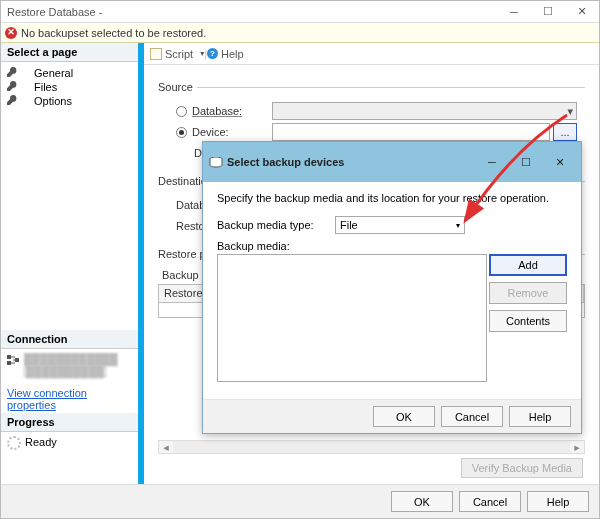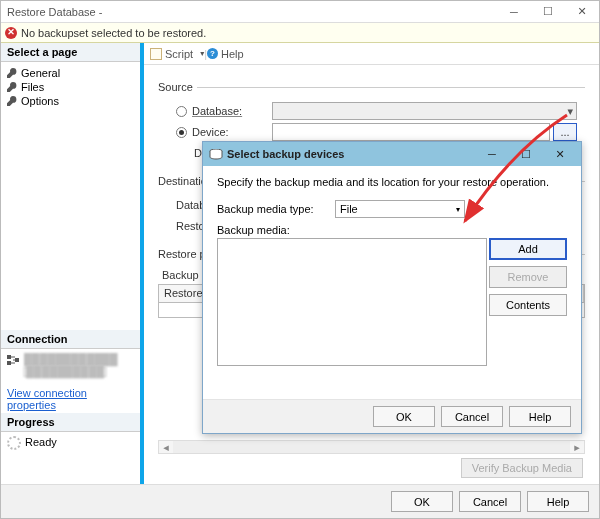--- a/index.html
+++ b/index.html
@@ -11,24 +11,24 @@
   .titlebar .title { flex: 1; color: #555; }
   .winbtns { display: flex; height: 100%; }
   .winbtn { width: 34px; display: flex; align-items: center; justify-content: center; color: #555; }
 
   
   .warnband { height: 20px; background:#fffff0; display:flex; align-items:center; border-bottom:1px solid #d6d6a0; padding-left:4px; gap:4px; color:#333; }
   .icon-err { width:12px;height:12px;border-radius:50%;background:#d03030;display:inline-flex;align-items:center;justify-content:center;color:#fff;font-weight:bold;font-size:9px;line-height:1; }
 
   
   .main { display:flex; height: calc(100% - 22px - 20px - 34px); }
-  .sidebar { width: 143px; border-right:4px solid #0ea5e9; display:flex; flex-direction:column; }
+  .sidebar { width: 143px; border-right:6px solid #0ea5e9; display:flex; flex-direction:column; }
   .groupheader { background:#eef3f7; font-weight:bold; padding:3px 6px; border-bottom:1px solid #ccc; }
   .sideitems { padding:4px 6px; }
-  .sideitem { display:flex; align-items:center; gap:4px; padding:1px 0; }
+  .sideitem { display:flex; gap:17px; padding:1px 0; }
   .wrench { width:10px;height:10px;display:inline-block; }
   .wrench svg{display:block;}
   .sideflex { flex:1; }
   .connectionbox { padding:4px 6px; }
   .connico { width:12px;height:10px;display:inline-block;vertical-align:middle;color:#555;}
   .blurline { color:#bcbcbc; filter: blur(1px); margin-left:2px; }
   .link { color:#1a5fd0; text-decoration:underline; padding:6px 6px 2px; display:inline-block; }
   .spinner { width:14px;height:14px;border:2px dotted #bbb;border-radius:50%;display:inline-block;margin-right:4px; vertical-align:middle; }
 
   .content { flex:1; position:relative; }
@@ -58,21 +58,21 @@
   .tablebody { border:1px solid #bbb; height:16px; background:#fff; }
 
   .verifybtn { position:absolute; right:16px; bottom:6px; background:#eee; border:1px solid #ccc; color:#aaa; padding:3px 10px; }
 
   
   .footer { position:absolute; left:0; right:0; bottom:0; height:34px; background:#f1f1f1; border-top:1px solid #ddd; display:flex; align-items:center; justify-content:flex-end; padding-right:10px; gap:6px; }
   .btn { min-width:62px; height:21px; border:1px solid #a9a9a9; background:#f7f7f7; display:flex;align-items:center;justify-content:center;padding:0 8px; }
 
   
   .dialog { position:absolute; left:201px; top:140px; width:380px; height:293px; border:1px solid #7ea6c9; background:#fff; box-shadow:0 2px 8px rgba(0,0,0,0.28); z-index:10; }
-  .dtitle { height:24px; background:#8fc4de; display:flex; align-items:center; padding:0 4px 0 6px; color:#222; }
+  .dtitle { height:40px; background:#8fc4de; display:flex; align-items:center; padding:0 4px 0 6px; color:#222; }
   .dtitle .t { flex:1; font-weight:600; }
   .dwinbtn { width:34px; height:100%; display:flex;align-items:center;justify-content:center; }
   .dbody { padding:10px 14px 6px; position:relative; height:calc(100% - 24px - 34px); }
   .dcombo { width:130px;height:18px;border:1px solid #a9a9a9;background:#fff;display:flex;align-items:center;padding:0 4px; }
   .mediarow{display:flex;align-items:center;margin:6px 0 4px;}
   .listpanel{ display:flex; gap:2px; }
   .listbox { flex:1; height:128px; border:1px solid #a9a9a9; background:#fff; }
   .sidebtns{ width:78px; display:flex;flex-direction:column; gap:6px; }
   .sbtn { height:22px; border:1px solid #a9a9a9; background:#f7f7f7; display:flex;align-items:center;justify-content:center; }
   .sbtn.primary{ border:2px solid #2a5cc9; background:#eef3fb; }

